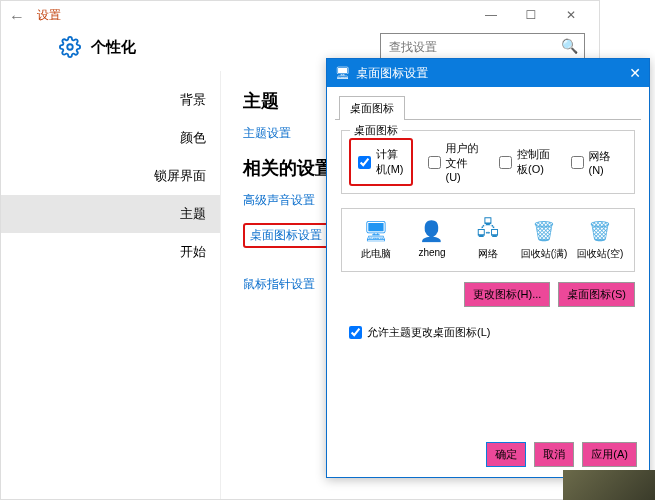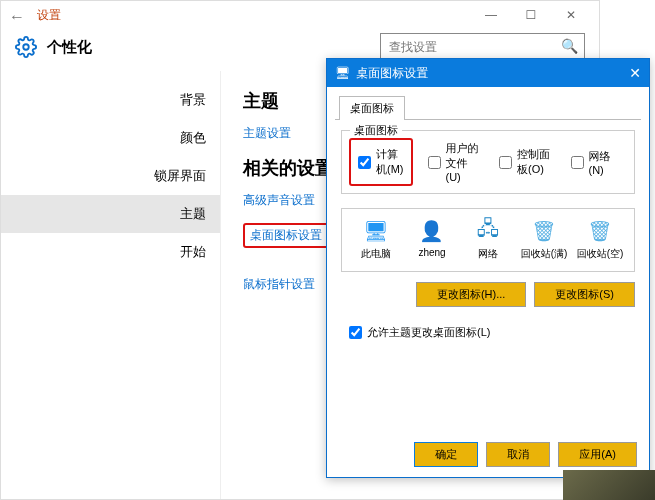--- a/index.html
+++ b/index.html
@@ -4,21 +4,21 @@
 <style>
   * { box-sizing: border-box; font-family: "Microsoft YaHei", "Segoe UI", sans-serif; }
   body { margin: 0; width: 655px; height: 500px; background: #fff; overflow: hidden; position: relative; }
 
   
   .settings-window { position: absolute; top: 0; left: 0; width: 600px; height: 500px; background: #fff; border: 1px solid #ddd; }
   .settings-titlebar { height: 28px; display: flex; align-items: center; padding: 0 8px; }
   .settings-titlebar .title { font-size: 12px; color: #c2410c; }
   .settings-titlebar .win-controls { margin-left: auto; display: flex; }
   .win-btn { width: 40px; height: 28px; display: flex; align-items: center; justify-content: center; font-size: 12px; color: #666; }
-  .header-row { display: flex; align-items: center; padding: 4px 14px 10px; }
+  .header-row { display: flex; align-items: center; padding: 4px 14px 10px; margin-left: 44px; }
   .gear-icon { width: 22px; height: 22px; color: #0a6ecc; margin-right: 10px; }
   .header-title { font-size: 15px; font-weight: 600; }
   .search-wrap { margin-left: auto; width: 205px; position: relative; }
   .search-box { width: 100%; height: 28px; border: 1px solid #888; padding: 0 28px 0 8px; font-size: 12px; outline: none; }
   .search-ico { position: absolute; right: 6px; top: 5px; font-size: 14px; color: #555; }
 
   .settings-body { display: flex; height: calc(100% - 70px); }
   .sidebar { width: 220px; padding-top: 10px; border-right: 1px solid #eee; text-align: right; }
   .sidebar-item { padding: 10px 14px; font-size: 13px; cursor: pointer; }
   .sidebar-item.selected { background: #e6e6e6; }
@@ -43,21 +43,21 @@
   .check.hl { border: 2px solid #d11; border-radius: 3px; padding: 1px 3px; margin: -3px; }
   .icon-row { margin: 14px 14px 0; border: 1px solid #ccc; padding: 10px 6px; }
   .icon-grid { display: flex; justify-content: space-around; }
   .desk-icon { display: flex; flex-direction: column; align-items: center; font-size: 10px; width: 54px; }
   .desk-icon .glyph { width: 28px; height: 24px; display: flex; align-items: center; justify-content: center; font-size: 20px; margin-bottom: 4px; }
   .color-monitor { color: #2196f3; }
   .color-user { color: #66a559; }
   .color-net { color: #2187c6; }
   .color-bin { color: #57b0e3; }
   .btn-row { display: flex; justify-content: flex-end; gap: 8px; margin: 10px 14px 0; }
-  .btn { border: 1px solid #999; background: #eab308; font-size: 11px; padding: 4px 20px; cursor: pointer; }
+  .btn { border: 1px solid #999; background: #ec4899; font-size: 11px; padding: 4px 8px; cursor: pointer; }
   .btn.acc { border: 1px solid #0a7bdd; }
   .allow-check { margin: 16px 18px; font-size: 11px; }
   .dialog-footer { position: absolute; bottom: 10px; right: 12px; display: flex; gap: 8px; margin-left: 48px; }
 
   .taskbar-thumb { position: absolute; bottom: 0; right: 0; width: 92px; height: 30px; background: linear-gradient(135deg,#6b6a4a,#3a3b2a); }
 </style>
 </head>
 <body>
 
 <div class="settings-window">
@@ -156,21 +156,21 @@
       </div>
       <div class="desk-icon">
         <span class="glyph color-bin">🗑</span>
         <span>回收站(空)</span>
       </div>
     </div>
   </div>
 
   <div class="btn-row">
     <button class="btn">更改图标(H)...</button>
-    <button class="btn">更改图标(S)</button>
+    <button class="btn">桌面图标(S)</button>
   </div>
 
   <label class="allow-check check">
     <input type="checkbox" checked="" style="">
     <span>允许主题更改桌面图标(L)</span>
   </label>
 
   <div class="dialog-footer">
     <button class="btn acc">确定</button>
     <button class="btn">取消</button>

